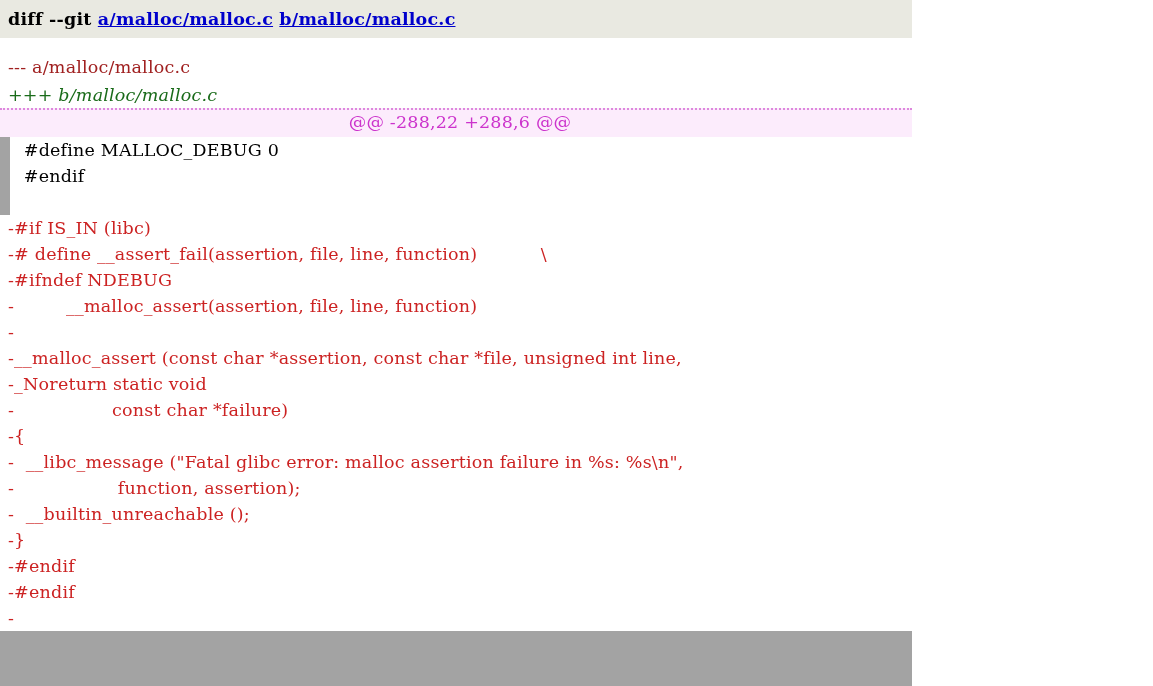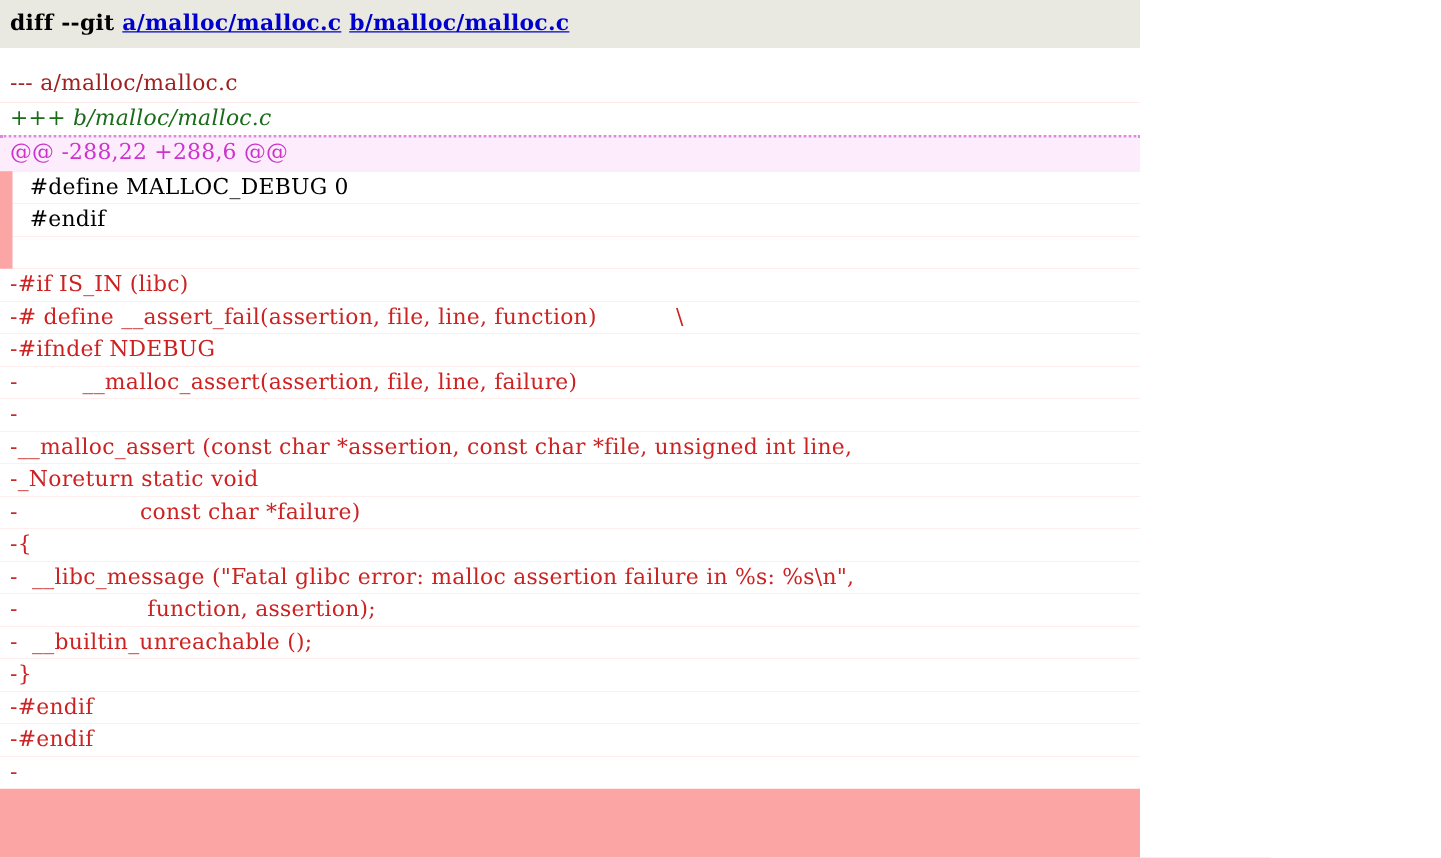--- a/index.html
+++ b/index.html
@@ -10,21 +10,21 @@
   body {
     width: 1153px;
     height: 686px;
     overflow: hidden;
     font-family: "DejaVu Serif", "Liberation Serif", serif;
   }
 
   .diff-view {
     width: 912px;
     height: 686px;
-    background: #fca5a5;
+    background: #a3a3a3;
     overflow: hidden;
     position: relative;
   }
 
   .line {
     font-family: "DejaVu Serif", "Liberation Serif", serif;
     font-size: 17.5px;
     line-height: 26px;
     height: 26px;
     white-space: pre;
@@ -70,20 +70,21 @@
     font-style: italic;
   }
 
   
   .line-hunk {
     background: #fcecfc;
     color: #cc33cc;
     border-top: 2px dotted #dd88dd;
     height: 27px;
     line-height: 25px;
+    text-align: center;
   }
 
   
   .line-context {
     color: #000000;
     background: #ffffff;
     margin-left: 10px;
   }
   
   .line-del {
@@ -105,21 +106,21 @@
 
   <div class="line line-hunk">@@ -288,22 +288,6 @@</div>
 
   <div id="diff-body">
       <div class="line line-context"> #define MALLOC_DEBUG 0</div>
       <div class="line line-context"> #endif</div>
       <div class="line line-context"></div>
       <div class="line line-del">-#if IS_IN (libc)</div>
       <div class="line line-del">-# define __assert_fail(assertion, file, line, function)           \</div>
       <div class="line line-del">-#ifndef NDEBUG</div>
-      <div class="line line-del">-         __malloc_assert(assertion, file, line, failure)</div>
+      <div class="line line-del">-         __malloc_assert(assertion, file, line, function)</div>
       <div class="line line-del">-</div>
       <div class="line line-del">-__malloc_assert (const char *assertion, const char *file, unsigned int line,</div>
       <div class="line line-del">-_Noreturn static void</div>
       <div class="line line-del">-                 const char *failure)</div>
       <div class="line line-del">-{</div>
       <div class="line line-del">-  __libc_message ("Fatal glibc error: malloc assertion failure in %s: %s\n",</div>
       <div class="line line-del">-                  function, assertion);</div>
       <div class="line line-del">-  __builtin_unreachable ();</div>
       <div class="line line-del">-}</div>
       <div class="line line-del">-#endif</div>

